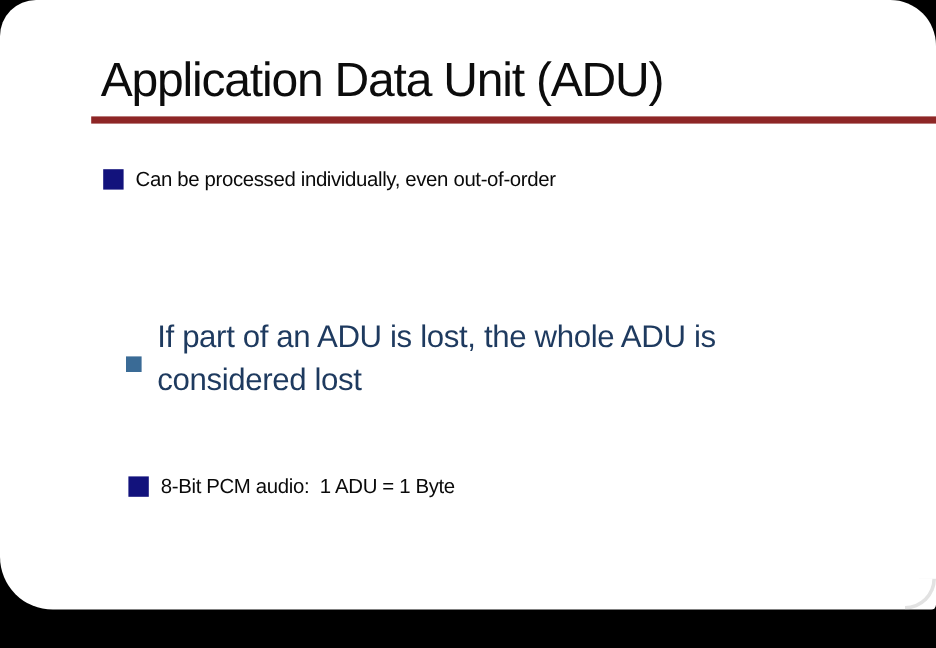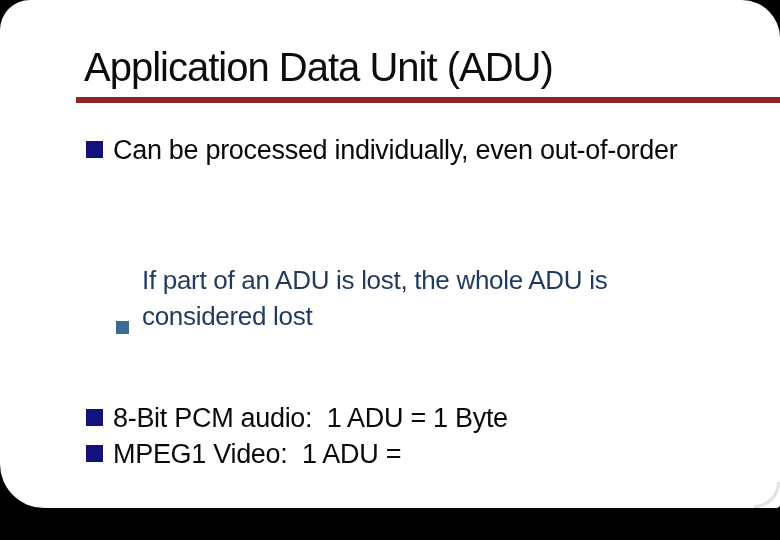--- a/index.html
+++ b/index.html
@@ -51,41 +51,41 @@
     width: 704px;
     height: 6px;
     background: #8e2626;
   }
   .bullet-item {
     position: absolute;
     left: 86px;
     display: flex;
     align-items: flex-start;
     color: #0a0a0a;
-    font-size: 27px;
+    font-size: 17px;
     line-height: 40px;
     letter-spacing: -0.3px;
   }
   .bullet-item .square {
     flex: 0 0 auto;
     width: 17px;
     height: 17px;
     margin-top: 11px;
     margin-right: 10px;
     background: #12127c;
   }
   .bullet-item .txt {
     white-space: pre-wrap;
     max-width: 620px;
   }
   .sub-item {
     position: absolute;
-    left: 116px;
+    left: 105px;
     display: flex;
-    align-items: flex-end;
+    align-items: center;
     color: #1e3a5f;
     font-size: 26px;
     line-height: 36px;
     letter-spacing: -0.3px;
   }
   .sub-item .square {
     flex: 0 0 auto;
     width: 13px;
     height: 13px;
     margin-top: 10px;
@@ -119,26 +119,22 @@
       <span class="square"></span>
       <span class="txt">Can be processed individually, even out-of-order</span>
     </div>
 
 
     <div class="sub-item" style="top:262px;">
       <span class="square"></span>
       <span class="txt">If part of an ADU is lost, the whole ADU is considered lost</span>
     </div>
 
-    <div class="bullet-item" style="top:398px;">
+    <div class="bullet-item" style="top:386px;margin-left:21px;">
       <span class="square"></span>
       <span class="txt">8-Bit PCM audio:  1 ADU = 1 Byte</span>
     </div>
 
-    <div class="bullet-item" style="top:434px;">
-      <span class="square"></span>
-      <span class="txt">MPEG1 Video:  1 ADU =</span>
-    </div>
 
 
     <div class="corner-arc-br"></div>
   </div>
 </div>
 
 </body></html>

